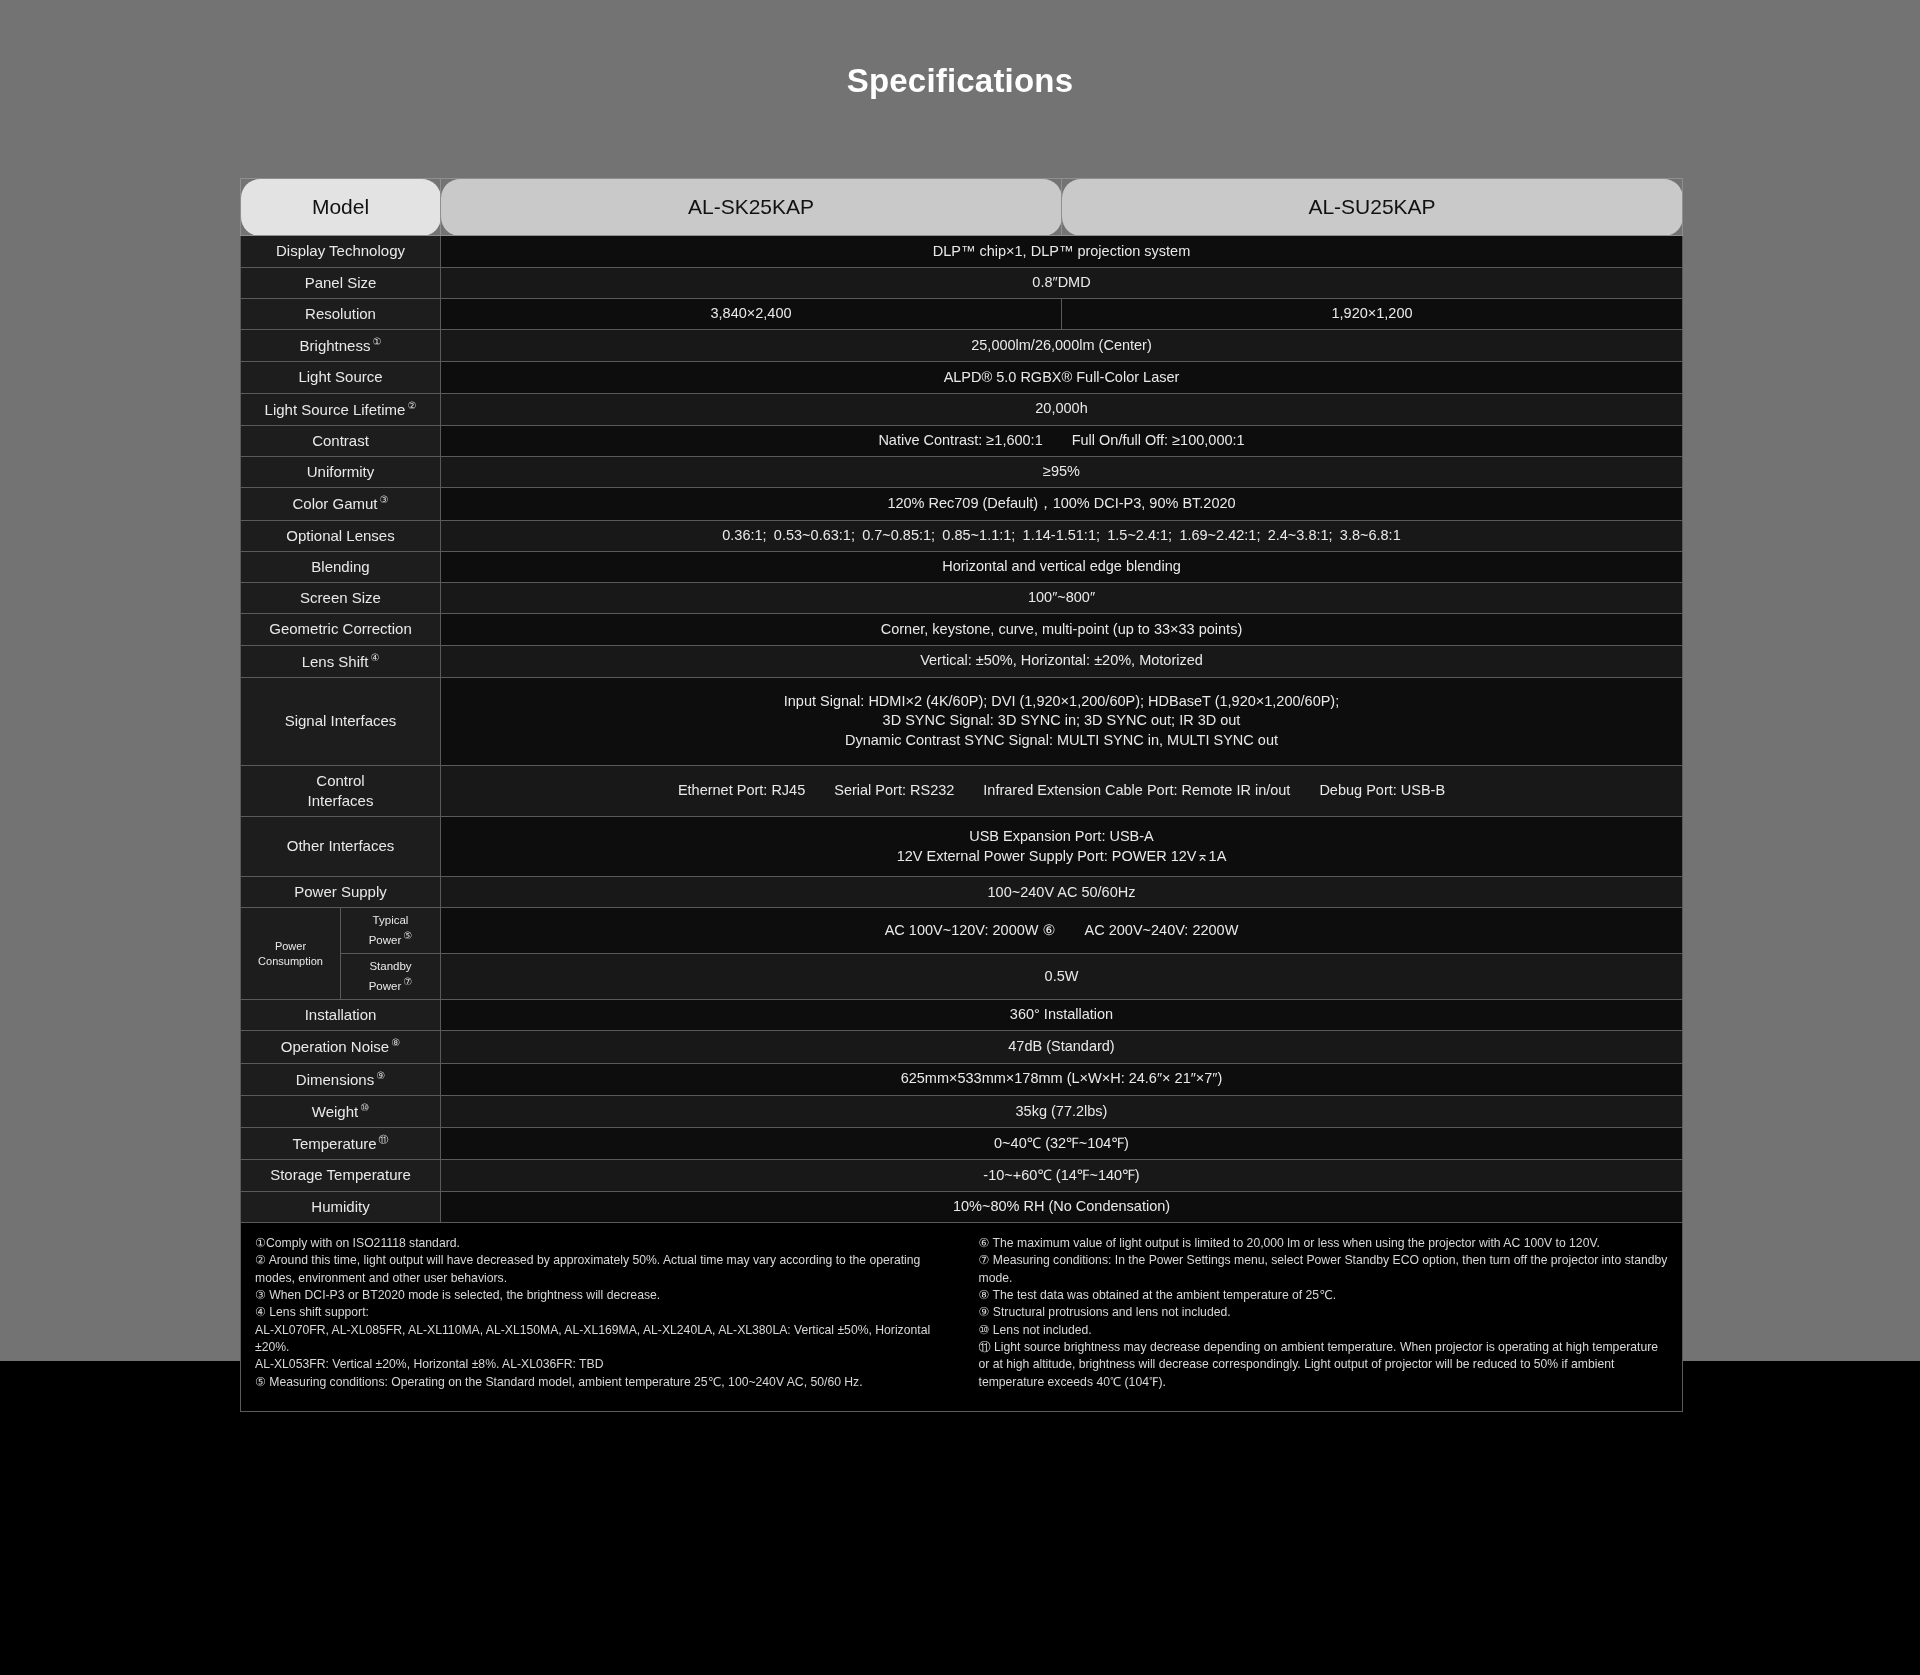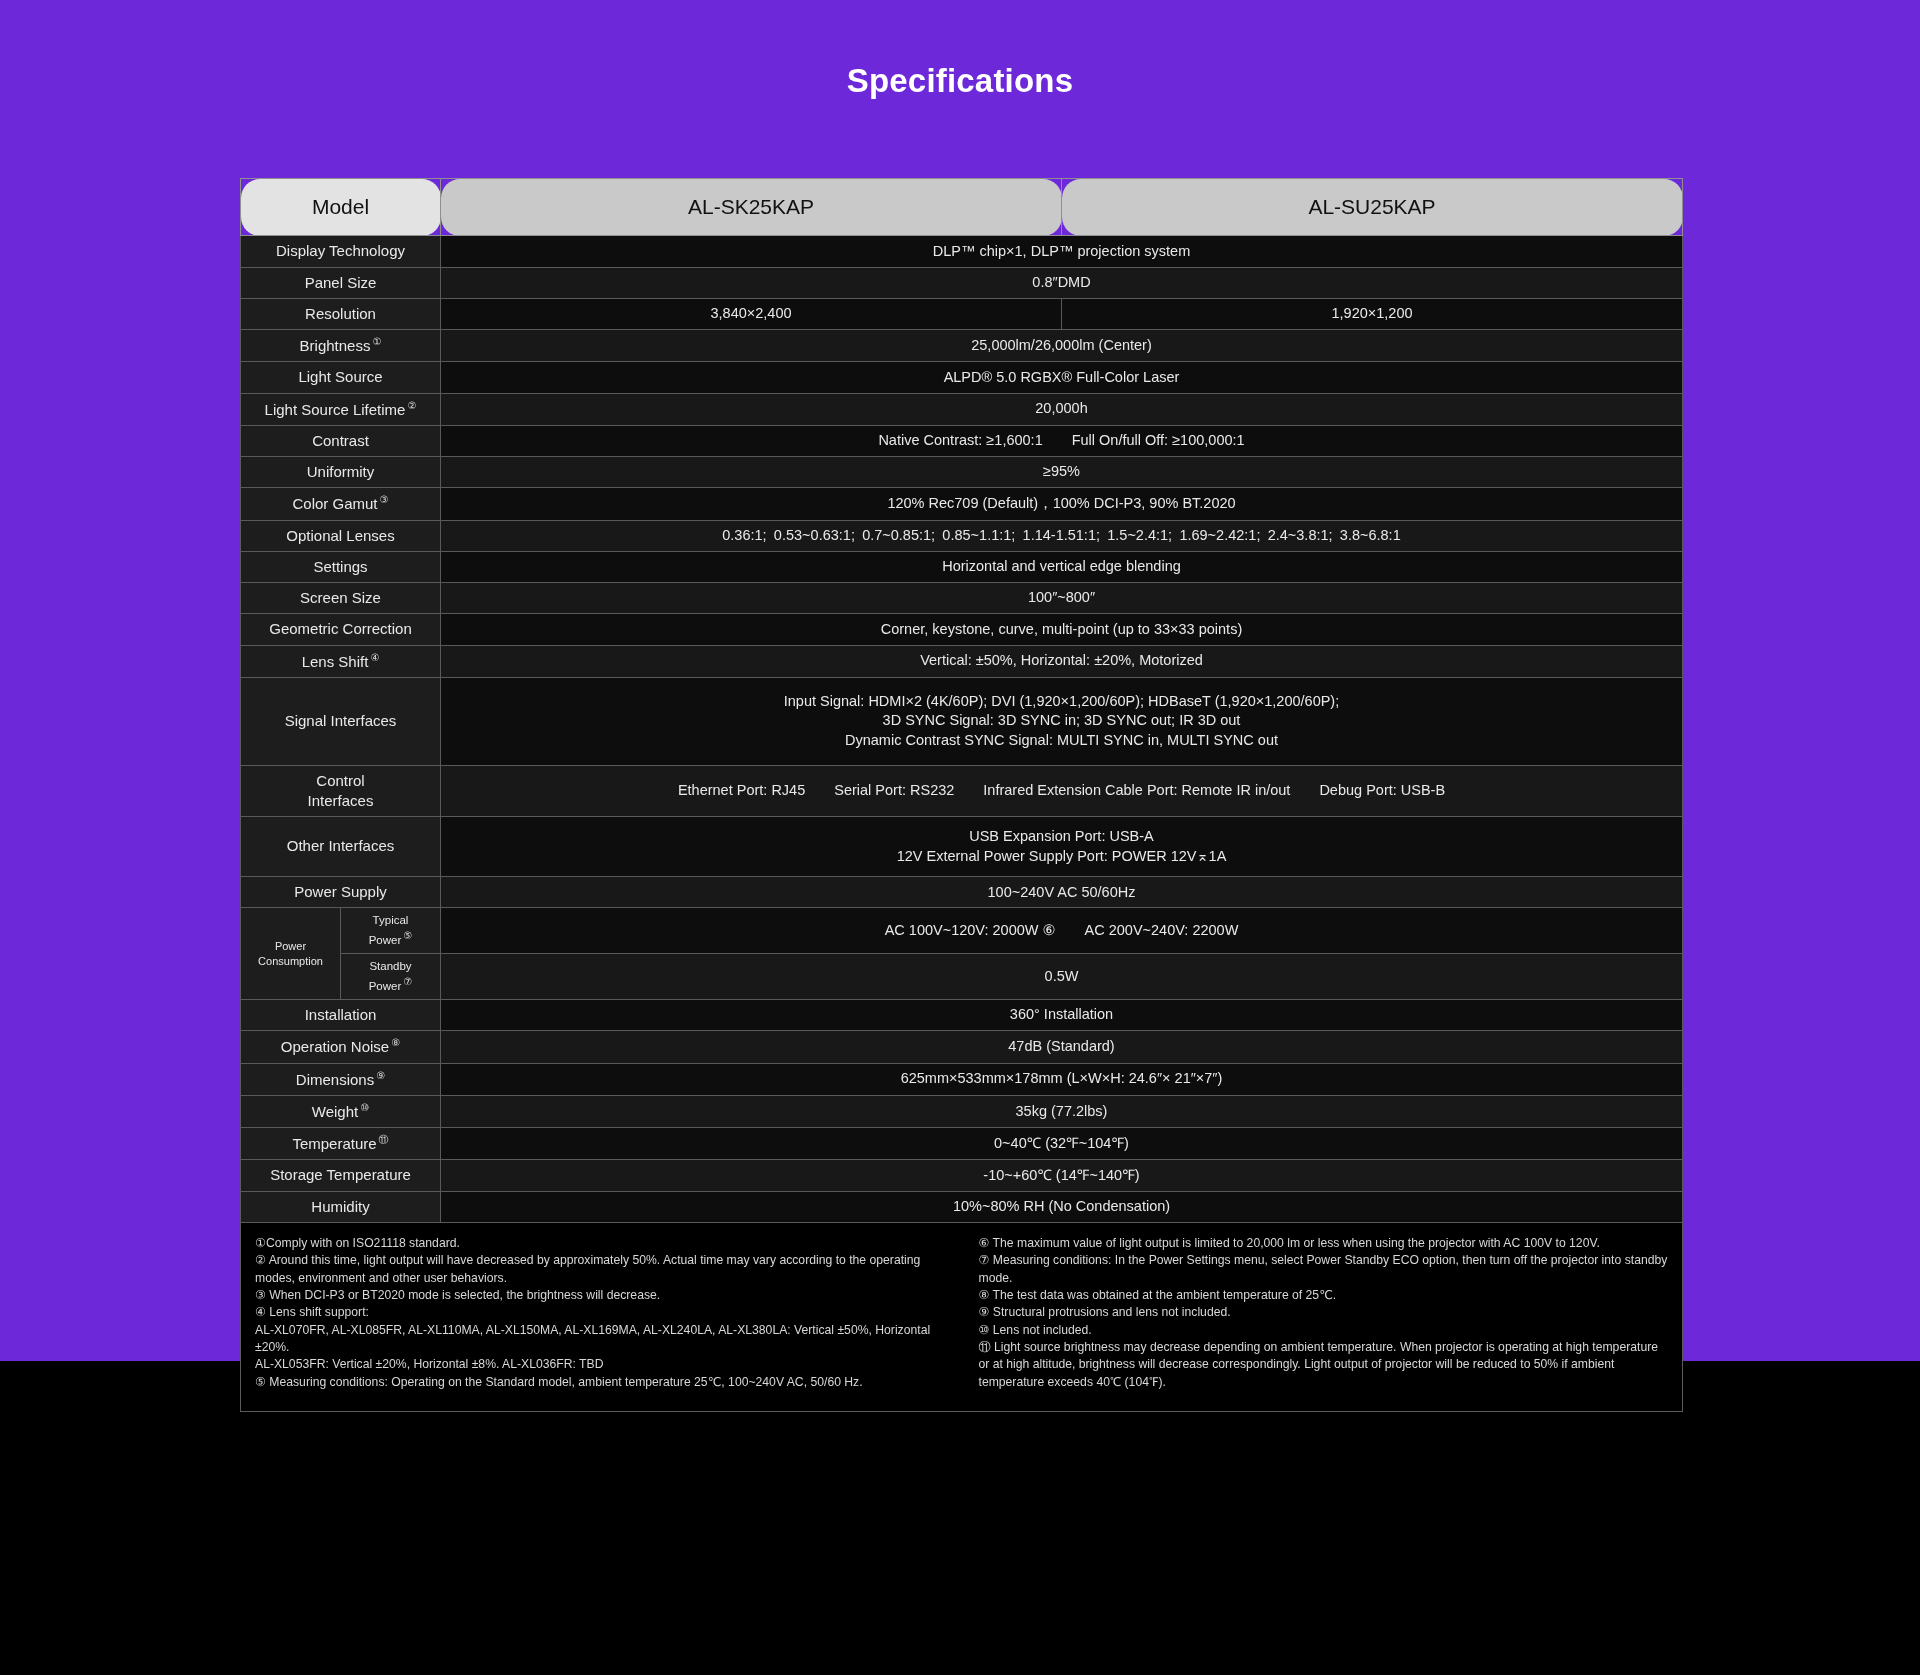--- a/index.html
+++ b/index.html
@@ -7,21 +7,21 @@
     margin: 0; padding: 0;
     width: 1920px; height: 1675px;
     background: #000;
     font-family: "Liberation Sans", sans-serif;
     color: #e8e8e8;
     -webkit-font-smoothing: antialiased;
   }
   .page {
     width: 1920px; height: 1361px;
     position: relative;
-    background: #6d28d9;
+    background: #737373;
   }
   .title {
     text-align: center;
     font-size: 33px;
     font-weight: bold;
     color: #ffffff;
     letter-spacing: 0.2px;
     padding-top: 62px;
   }
   .spec-wrap {
@@ -151,21 +151,21 @@
           <td class="label" colspan="2"><span>Color Gamut</span><span class="sup">③</span></td>
           <td class="val multi" colspan="2">120% Rec709 (Default)，100% DCI-P3, 90% BT.2020</td>
         </tr>
 
         <tr>
           <td class="label" colspan="2"><span>Optional Lenses</span></td>
           <td class="val shade multi" colspan="2">0.36:1; 0.53~0.63:1; 0.7~0.85:1; 0.85~1.1:1; 1.14-1.51:1; 1.5~2.4:1; 1.69~2.42:1; 2.4~3.8:1; 3.8~6.8:1</td>
         </tr>
 
         <tr>
-          <td class="label" colspan="2"><span>Settings</span></td>
+          <td class="label" colspan="2"><span>Blending</span></td>
           <td class="val multi" colspan="2">Horizontal and vertical edge blending</td>
         </tr>
 
         <tr>
           <td class="label" colspan="2"><span>Screen Size</span></td>
           <td class="val shade multi" colspan="2">100″~800″</td>
         </tr>
 
         <tr>
           <td class="label" colspan="2"><span>Geometric Correction</span></td>

